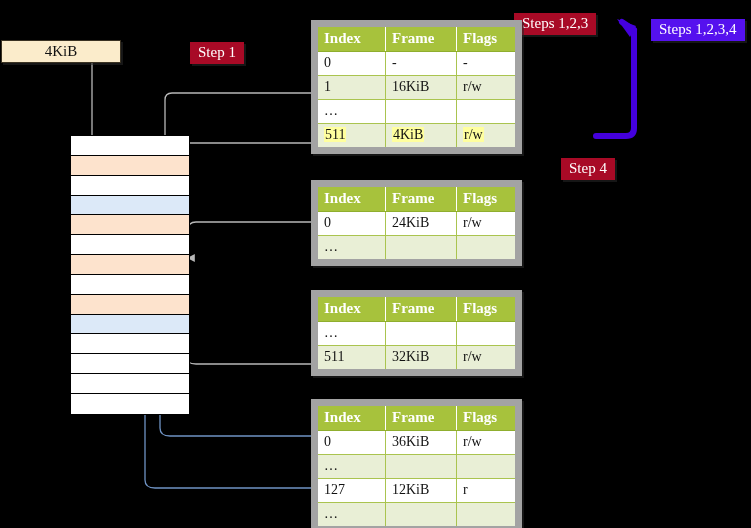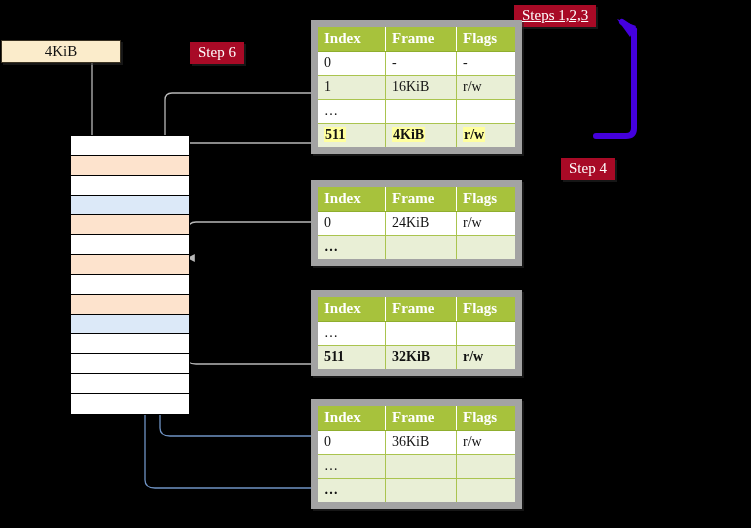--- a/index.html
+++ b/index.html
@@ -13,21 +13,21 @@
   .ptable table{border-collapse:collapse;}
   .ptable th{background:#a7c23c;color:#ffffff;font-weight:bold;
              font-size:15px;text-align:left;padding:3px 6px 4px 6px;
              border-right:1px solid #ffffff;border-bottom:1px solid #8fae2e;
              font-family:"Liberation Serif",serif;}
   .ptable th:last-child{border-right:none;}
   .ptable td{font-size:14px;padding:3px 6px 4px 6px;color:#111;
              border-right:1px solid #aac44f;border-bottom:1px solid #aac44f;
              height:14px;vertical-align:middle;}
   .ptable td:last-child{border-right:none;}
-  .ptable tr:last-child td{border-bottom:none;font-weight:bold;}
+  .ptable tr:last-child td{border-bottom:none;}
   .r-white  td{background:#ffffff;}
   .r-tint   td{background:#e9efd6;}
   .hl{background:#ffff9e;padding:0 1px;}
 
   .c-index{width:55px;}
   .c-frame{width:58px;}
   .c-flags{width:46px;}
 
   
   #memblock{position:absolute;left:70px;top:135px;width:120px;height:280px;
@@ -86,22 +86,23 @@
 
     <path d="M311,488 L155,488 Q145,488 145,480 L145,212" stroke="#6f93c4" stroke-width="1.3" fill="none" marker-end="url(#ar-blue)"></path>
 
     <path d="M596,136 L626,136 Q634,136 634,128 L634,30" stroke="#4400dd" stroke-width="6" fill="none" stroke-linecap="round"></path>
     <path d="M634,30 L622,22" stroke="#4400dd" stroke-width="6" fill="none" stroke-linecap="round"></path>
     <path d="M617,19 L636,26 L630,37 Z" fill="#4400dd"></path>
   </svg>
 
   <div id="box4kib">4KiB</div>
 
-  <div class="badge badge-red" style="left:190px;top:42px;">Step 6</div>
-  <div class="badge badge-red" style="left:514px;top:5px;text-decoration:underline;">Steps 1,2,3</div>
+  <div class="badge badge-red" style="left:190px;top:42px;">Step 1</div>
+  <div class="badge badge-red" style="left:514px;top:13px;">Steps 1,2,3</div>
+  <div class="badge badge-blue" style="left:651px;top:19px;">Steps 1,2,3,4</div>
   <div class="badge badge-red" style="left:520px;top:158px;margin-left:41px;">Step 4</div>
 
   <div id="memblock">
       <div class="mrow m-white" style="height: 19.8571px; position: relative;">
         <span class="tick" style="top: 0px;"></span>
       </div>
       <div class="mrow m-peach" style="height: 19.8571px; position: relative;">
         <span class="tick" style="top: 0px;"></span>
       </div>
       <div class="mrow m-white" style="height: 19.8571px; position: relative;">
@@ -218,20 +219,25 @@
           <tr class="r-white">
             <td class="c-index">0</td>
             <td class="c-frame">36KiB</td>
             <td class="c-flags">r/w</td>
           </tr>
           <tr class="r-tint">
             <td class="c-index">…</td>
             <td class="c-frame"></td>
             <td class="c-flags"></td>
           </tr>
+          <tr class="r-white">
+            <td class="c-index">127</td>
+            <td class="c-frame">12KiB</td>
+            <td class="c-flags">r</td>
+          </tr>
           <tr class="r-tint">
             <td class="c-index">…</td>
             <td class="c-frame"></td>
             <td class="c-flags"></td>
           </tr>
         </tbody>
       </table>
     </div>
 
 </div>

